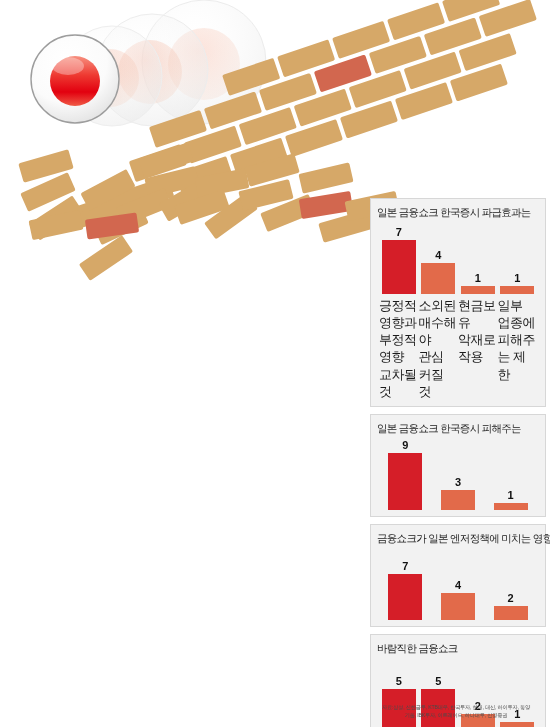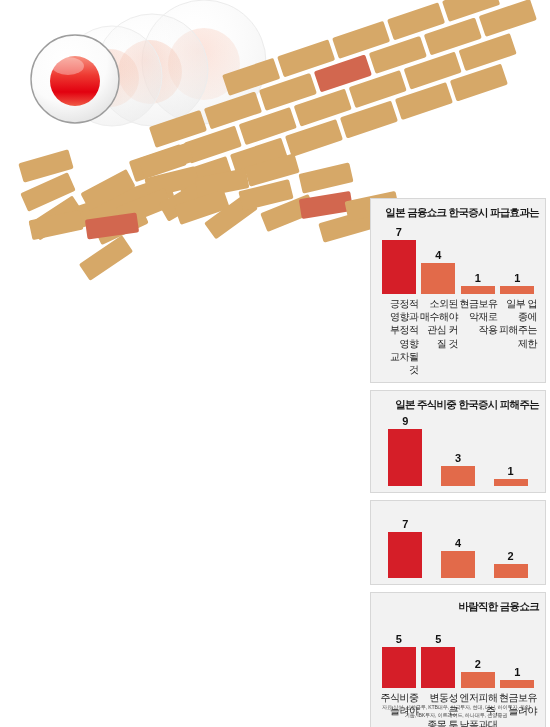--- a/index.html
+++ b/index.html
@@ -23,42 +23,42 @@
   
   #panel-column{
     position:absolute;right:4px;top:198px;width:176px;
     display:flex;flex-direction:column;gap:7px;
   }
   .panel{
     background:#f2f2f2;border:1px solid #d7d7d7;box-sizing:border-box;
     padding:7px 6px 6px 6px;position:relative;
   }
   .panel-title{
-    font-size:10.5px;font-weight:bold;color:#1b1b1b;letter-spacing:-0.7px;
-    white-space:nowrap;margin-bottom:4px;text-align:right;
+    font-size:10.5px;font-weight:normal;color:#1b1b1b;letter-spacing:-0.7px;
+    white-space:nowrap;margin-bottom:4px;
   }
   .chart{
     display:flex;align-items:flex-end;justify-content:space-around;
     height:70px;padding:0 2px;box-sizing:border-box;
   }
   .bar-group{
     display:flex;flex-direction:column;align-items:center;justify-content:flex-end;
     height:100%;flex:1;min-width:0;
   }
   .bar-value{font-size:11px;font-weight:bold;color:#111;line-height:1;margin-bottom:2px;}
   .bar{width:34px;}
   .bar.red{background:#d51e28;}
   .bar.orange{background:#e26a4a;}
   .labels{
     display:flex;justify-content:space-around;align-items:flex-start;
     margin-top:3px;padding:0 2px;box-sizing:border-box;
   }
   .bar-label{
-    flex:1;min-width:0;text-align:right;
-    font-size:10px;line-height:1.32;color:#1b1b1b;letter-spacing:-0.5px;
+    flex:1;min-width:0;text-align:left;
+    font-size:13px;line-height:1.32;color:#1b1b1b;letter-spacing:-0.5px;
     white-space:pre-line;
   }
 
   
   #source-note{
     position:absolute;right:6px;top:703px;width:176px;
     text-align:center;font-size:5.2px;line-height:1.55;color:#4a4a4a;
     letter-spacing:-0.2px;
   }
   #source-note div{white-space:nowrap;}
@@ -201,38 +201,39 @@
 매수해야
 관심 커질 것</span>
       <span class="bar-label">현금보유
 악재로 작용</span>
       <span class="bar-label">일부 업종에
 피해주는 제한</span>
     </div>
   </div>
 
   <div class="panel">
-    <div class="panel-title">일본 주식비중 한국증시 피해주는</div>
+    <div class="panel-title">일본 금융쇼크 한국증시 피해주는</div>
     <div class="chart">
       <div class="bar-group">
         <span class="bar-value">9</span>
         <div class="bar red" style="height:58px"></div>
       </div>
       <div class="bar-group">
         <span class="bar-value">3</span>
         <div class="bar orange" style="height:20px"></div>
       </div>
       <div class="bar-group">
         <span class="bar-value">1</span>
         <div class="bar orange" style="height:7px"></div>
       </div>
     </div>
   </div>
 
   <div class="panel">
+    <div class="panel-title">금융쇼크가 일본 엔저정책에 미치는 영향</div>
     <div class="chart">
       <div class="bar-group">
         <span class="bar-value">7</span>
         <div class="bar red" style="height:46px"></div>
       </div>
       <div class="bar-group">
         <span class="bar-value">4</span>
         <div class="bar orange" style="height:27px"></div>
       </div>
       <div class="bar-group">

